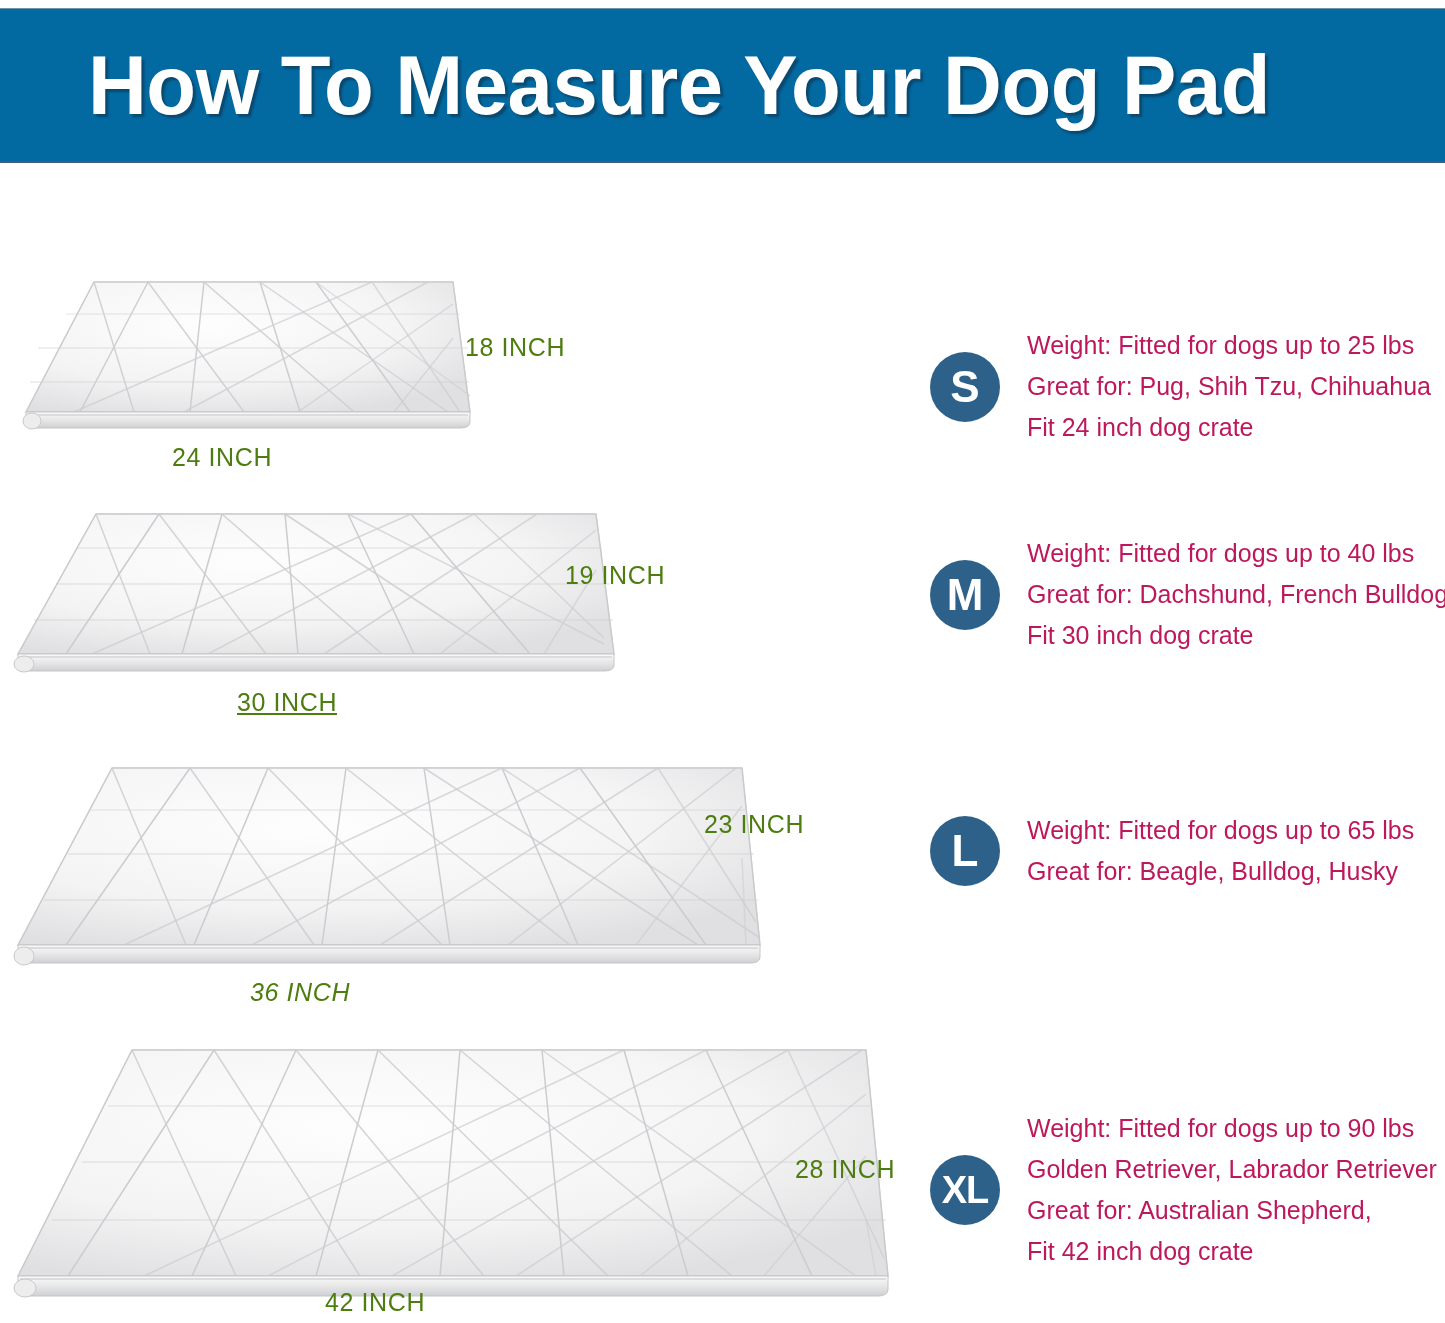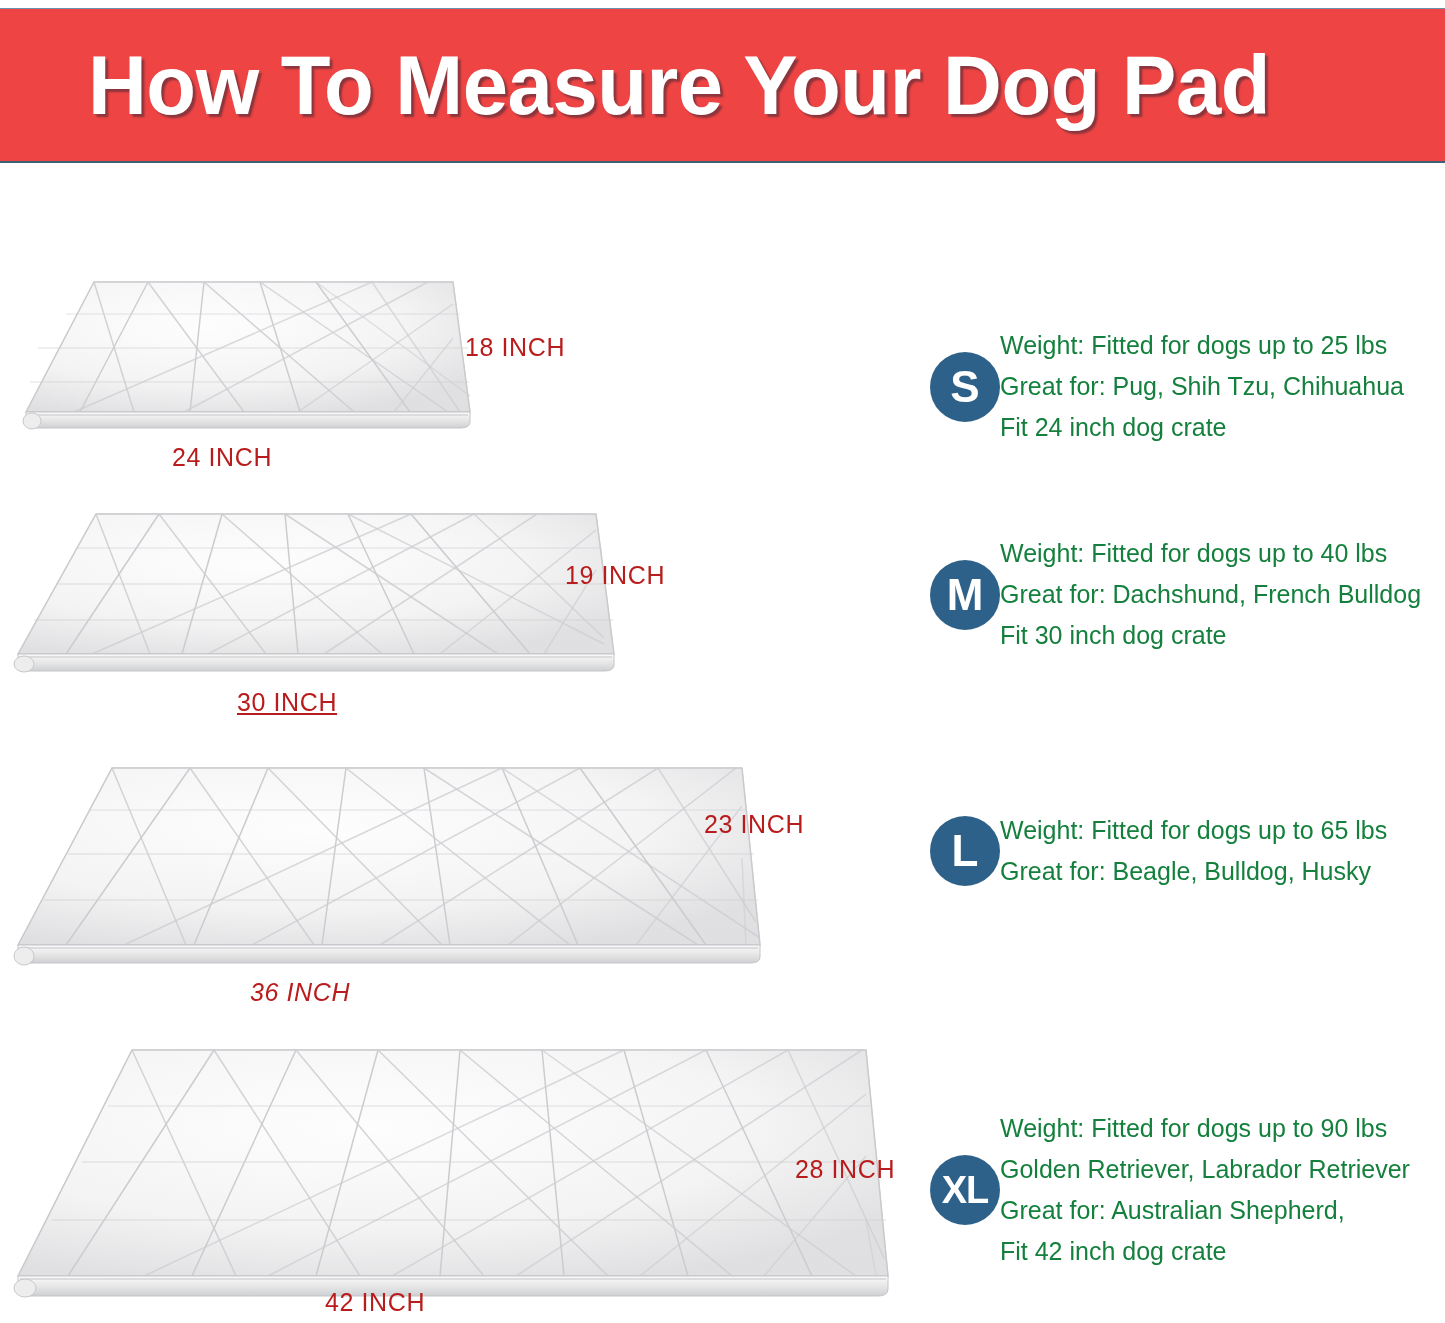--- a/index.html
+++ b/index.html
@@ -16,21 +16,21 @@
     -webkit-font-smoothing: antialiased;
   }
 
   
   .header-bar {
     position: absolute;
     left: 0;
     top: 8px;
     width: 1445px;
     height: 155px;
-    background: #ef4444;
+    background: #0369a1;
     border-top: 1px solid #6d92ae;
     border-bottom: 2px solid #3f5f74;
     box-sizing: border-box;
     display: flex;
     align-items: center;
   }
   .header-title {
     color: #ffffff;
     font-family: "Liberation Sans Narrow", "Liberation Sans", sans-serif;
     font-weight: bold;
@@ -46,21 +46,21 @@
 
   
   .pad-wrap {
     position: absolute;
   }
   .pad-svg { display: block; }
 
   
   .dim-label {
     position: absolute;
-    color: #b91c1c;
+    color: #4d7c0f;
     font-family: "Liberation Sans", sans-serif;
     font-size: 25px;
     font-weight: normal;
     letter-spacing: 0.6px;
     white-space: nowrap;
   }
 
   
   .size-row {
     position: absolute;
@@ -78,21 +78,22 @@
     align-items: center;
     justify-content: center;
     font-family: "Liberation Sans Narrow", "Liberation Sans", sans-serif;
     font-weight: bold;
     font-size: 44px;
     line-height: 1;
     flex: 0 0 auto;
   }
   .size-badge.two-char { font-size: 38px; letter-spacing: -1px; }
   .size-lines {
-    color: #15803d;
+    margin-left: 27px;
+    color: #be185d;
     font-family: "Liberation Sans", sans-serif;
     font-size: 25px;
     line-height: 41px;
     white-space: nowrap;
   }
   .size-lines div { white-space: nowrap; }
 </style>
 </head>
 <body>
 

